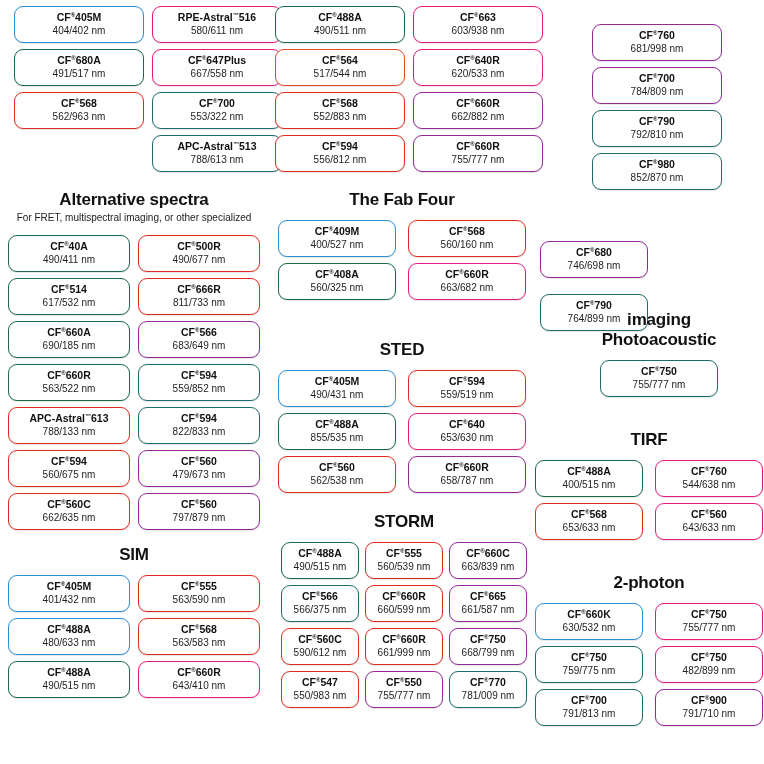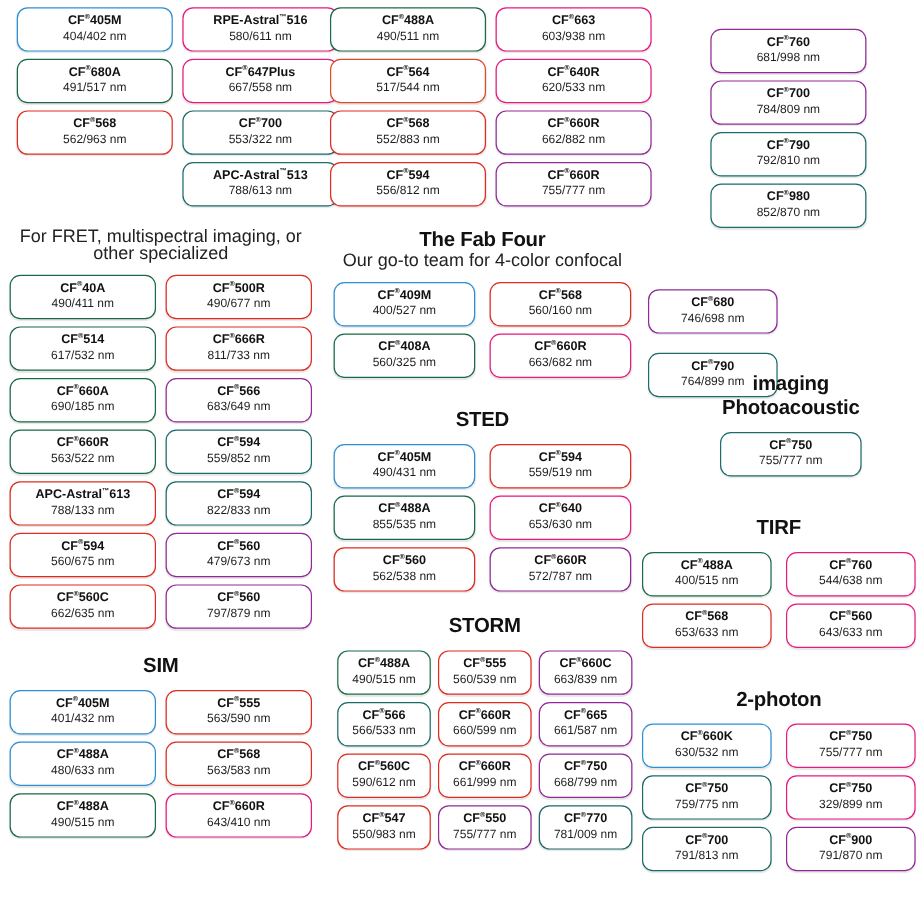--- a/index.html
+++ b/index.html
@@ -22,21 +22,21 @@
   
   .sec-title {
     font-size: 17px;
     font-weight: bold;
     text-align: center;
     color: #111111;
     line-height: 20px;
     letter-spacing: -0.2px;
   }
   .sec-sub {
-    font-size: 15px;
+    font-size: 10px;
     font-weight: normal;
     text-align: center;
     color: #222222;
     line-height: 14px;
     margin-top: 1px;
   }
 
   
   .grid { display: flex; flex-wrap: wrap; }
   .col  { display: flex; flex-direction: column; }
@@ -176,20 +176,21 @@
             <div class="wl">792/810 nm</div>
           </div>
           <div class="pill c-teal">
             <div class="nm">CF<sup>®</sup>980</div>
             <div class="wl">852/870 nm</div>
           </div>
         </div>
       </div>
     </div>
     <div class="block" style="left: 8px; top: 190px;">
+      <div class="sec-title" style="width: 252px;">Alternative spectra</div>
       <div class="sec-sub" style="width: 252px;">For FRET, multispectral imaging, or other specialized</div>
       <div style="height: 10px;"></div>
       <div class="grid" style="gap: 8px;">
         <div class="col" style="width: 122px;">
           <div class="pill c-green">
             <div class="nm">CF<sup>®</sup>40A</div>
             <div class="wl">490/411 nm</div>
           </div>
           <div class="pill c-green">
             <div class="nm">CF<sup>®</sup>514</div>
@@ -243,21 +244,20 @@
           </div>
           <div class="pill c-purple">
             <div class="nm">CF<sup>®</sup>560</div>
             <div class="wl">797/879 nm</div>
           </div>
         </div>
       </div>
     </div>
     <div class="block" style="left: 278px; top: 190px;">
       <div class="sec-title" style="width: 248px;">The Fab Four</div>
-      <div class="sec-sub" style="width: 248px;">Our go-to team for 4-color confocal</div>
       <div style="height: 10px;"></div>
       <div class="grid" style="gap: 12px;">
         <div class="col" style="width: 118px;">
           <div class="pill c-blue">
             <div class="nm">CF<sup>®</sup>409M</div>
             <div class="wl">400/527 nm</div>
           </div>
           <div class="pill c-green">
             <div class="nm">CF<sup>®</sup>408A</div>
             <div class="wl">560/325 nm</div>
@@ -297,21 +297,21 @@
           <div class="pill c-red">
             <div class="nm">CF<sup>®</sup>594</div>
             <div class="wl">559/519 nm</div>
           </div>
           <div class="pill c-magenta">
             <div class="nm">CF<sup>®</sup>640</div>
             <div class="wl">653/630 nm</div>
           </div>
           <div class="pill c-purple">
             <div class="nm">CF<sup>®</sup>660R</div>
-            <div class="wl">572/787 nm</div>
+            <div class="wl">658/787 nm</div>
           </div>
         </div>
       </div>
     </div>
     <div class="block" style="left: 8px; top: 512px; margin-top: 33px;">
       <div class="sec-title" style="width: 252px;">SIM</div>
       <div style="height: 10px;"></div>
       <div class="grid" style="gap: 8px;">
         <div class="col" style="width: 122px;">
           <div class="pill c-blue">
@@ -347,21 +347,21 @@
       <div class="sec-title" style="width: 246px;">STORM</div>
       <div style="height: 10px;"></div>
       <div class="grid" style="gap: 6px;">
         <div class="col" style="width: 78px;">
           <div class="pill c-green">
             <div class="nm">CF<sup>®</sup>488A</div>
             <div class="wl">490/515 nm</div>
           </div>
           <div class="pill c-teal">
             <div class="nm">CF<sup>®</sup>566</div>
-            <div class="wl">566/533 nm</div>
+            <div class="wl">566/375 nm</div>
           </div>
           <div class="pill c-red">
             <div class="nm">CF<sup>®</sup>560C</div>
             <div class="wl">590/612 nm</div>
           </div>
           <div class="pill c-red">
             <div class="nm">CF<sup>®</sup>547</div>
             <div class="wl">550/983 nm</div>
           </div>
         </div>
@@ -476,22 +476,22 @@
             <div class="wl">791/813 nm</div>
           </div>
         </div>
         <div class="col" style="width: 108px;">
           <div class="pill c-magenta">
             <div class="nm">CF<sup>®</sup>750</div>
             <div class="wl">755/777 nm</div>
           </div>
           <div class="pill c-magenta">
             <div class="nm">CF<sup>®</sup>750</div>
-            <div class="wl">329/899 nm</div>
+            <div class="wl">482/899 nm</div>
           </div>
           <div class="pill c-purple">
             <div class="nm">CF<sup>®</sup>900</div>
-            <div class="wl">791/870 nm</div>
+            <div class="wl">791/710 nm</div>
           </div>
         </div>
       </div>
     </div>
   </div>
 
 </body></html>

